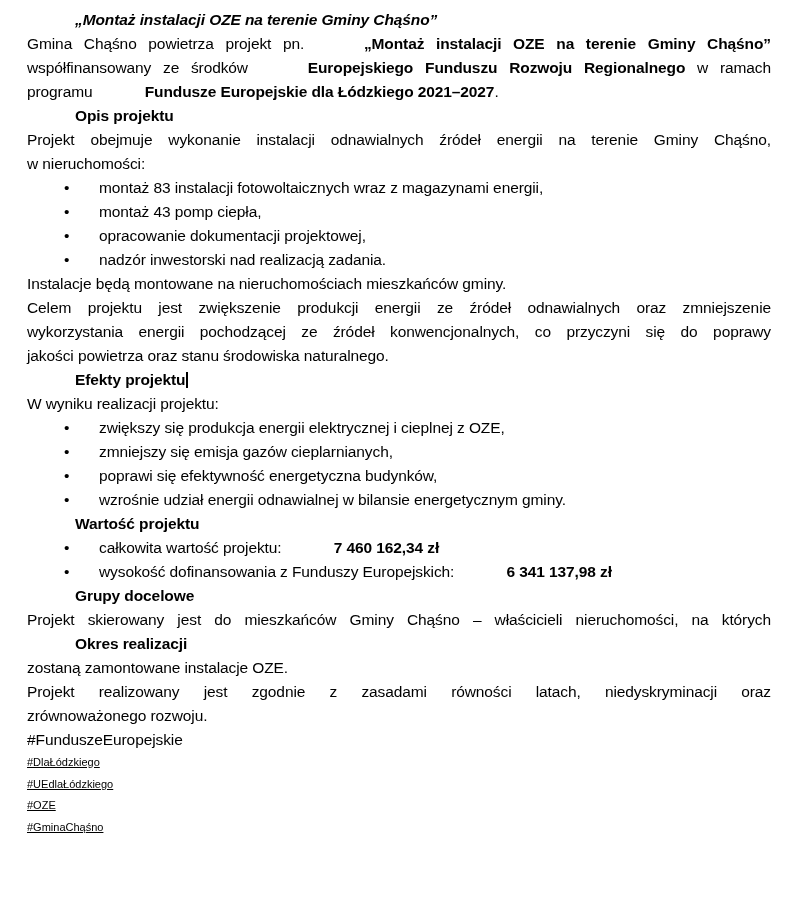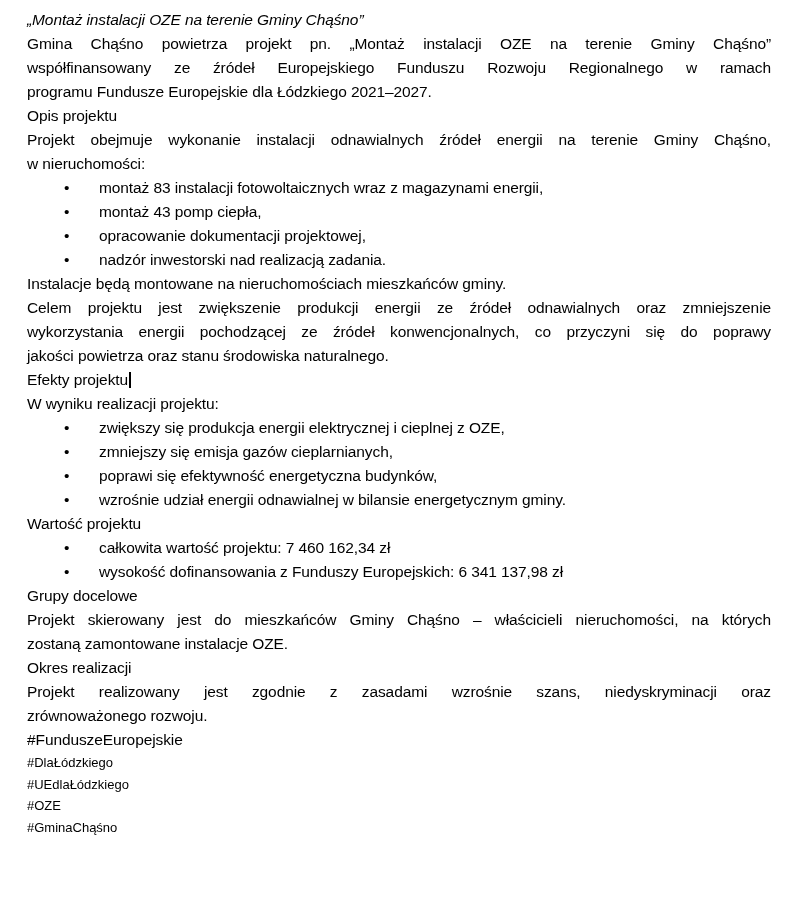--- a/index.html
+++ b/index.html
@@ -22,52 +22,53 @@
     line-height: 24px;
     letter-spacing: -0.1px;
     white-space: nowrap;
     position: relative;
   }
   .stretch {
     white-space: normal;
     text-align: justify;
     text-align-last: justify;
   }
-  .b { font-weight: normal; }
+  .b { font-weight: bold; margin-left: 48px; }
   .i { font-style: italic; }
   .heading { font-weight: bold; }
   .bullet-line { padding-left: 72px; }
   .bullet-marker {
     position: absolute;
     left: 37px;
     top: 0;
     font-size: 15.5px;
   }
   .hashtag { line-height: 24px; }
   .hashtag-small {
-    font-size: 13px;
+    font-size: 11px;
     line-height: 21.5px;
     letter-spacing: 0;
+    text-decoration: underline;
   }
   .caret {
     display: inline-block;
     width: 1.5px;
     height: 16px;
     background: #000;
     vertical-align: -3px;
     margin-left: 1px;
   }
 </style>
 </head>
 <body>
 
 <div id="doc">
     <div class="line"><span class="b i">„Montaż instalacji OZE na terenie Gminy Chąśno”</span></div>
     <div class="line stretch"><span class="">Gmina Chąśno powietrza projekt pn. </span><span class="b ">„Montaż instalacji OZE na terenie Gminy Chąśno”</span></div>
-    <div class="line stretch"><span class="">współfinansowany ze źródeł </span><span class="b ">Europejskiego Funduszu Rozwoju Regionalnego</span><span class=""> w ramach</span></div>
+    <div class="line stretch"><span class="">współfinansowany ze środków </span><span class="b ">Europejskiego Funduszu Rozwoju Regionalnego</span><span class=""> w ramach</span></div>
     <div class="line"><span class="">programu </span><span class="b ">Fundusze Europejskie dla Łódzkiego 2021–2027</span><span class="">.</span></div>
     <div class="line heading"><span class="b ">Opis projektu</span></div>
     <div class="line stretch"><span class="">Projekt obejmuje wykonanie instalacji odnawialnych źródeł energii na terenie Gminy Chąśno,</span></div>
     <div class="line"><span class="">w nieruchomości:</span></div>
     <div class="line bullet-line"><span class="bullet-marker">•</span><span class="">montaż 83 instalacji fotowoltaicznych wraz z magazynami energii,</span></div>
     <div class="line bullet-line"><span class="bullet-marker">•</span><span class="">montaż 43 pomp ciepła,</span></div>
     <div class="line bullet-line"><span class="bullet-marker">•</span><span class="">opracowanie dokumentacji projektowej,</span></div>
     <div class="line bullet-line"><span class="bullet-marker">•</span><span class="">nadzór inwestorski nad realizacją zadania.</span></div>
     <div class="line"><span class="">Instalacje będą montowane na nieruchomościach mieszkańców gminy.</span></div>
     <div class="line stretch"><span class="">Celem projektu jest zwiększenie produkcji energii ze źródeł odnawialnych oraz zmniejszenie</span></div>
@@ -77,22 +78,22 @@
     <div class="line"><span class="">W wyniku realizacji projektu:</span></div>
     <div class="line bullet-line"><span class="bullet-marker">•</span><span class="">zwiększy się produkcja energii elektrycznej i cieplnej z OZE,</span></div>
     <div class="line bullet-line"><span class="bullet-marker">•</span><span class="">zmniejszy się emisja gazów cieplarnianych,</span></div>
     <div class="line bullet-line"><span class="bullet-marker">•</span><span class="">poprawi się efektywność energetyczna budynków,</span></div>
     <div class="line bullet-line"><span class="bullet-marker">•</span><span class="">wzrośnie udział energii odnawialnej w bilansie energetycznym gminy.</span></div>
     <div class="line heading"><span class="b ">Wartość projektu</span></div>
     <div class="line bullet-line"><span class="bullet-marker">•</span><span class="">całkowita wartość projektu: </span><span class="b ">7 460 162,34 zł</span></div>
     <div class="line bullet-line"><span class="bullet-marker">•</span><span class="">wysokość dofinansowania z Funduszy Europejskich: </span><span class="b ">6 341 137,98 zł</span></div>
     <div class="line heading"><span class="b ">Grupy docelowe</span></div>
     <div class="line stretch"><span class="">Projekt skierowany jest do mieszkańców Gminy Chąśno – właścicieli nieruchomości, na których</span></div>
+    <div class="line heading"><span class="b ">Okres realizacji</span></div>
     <div class="line"><span class="">zostaną zamontowane instalacje OZE.</span></div>
-    <div class="line heading"><span class="b ">Okres realizacji</span></div>
-    <div class="line stretch"><span class="">Projekt realizowany jest zgodnie z zasadami wzrośnie szans, niedyskryminacji oraz</span></div>
+    <div class="line stretch"><span class="">Projekt realizowany jest zgodnie z zasadami równości latach, niedyskryminacji oraz</span></div>
     <div class="line"><span class="">zrównoważonego rozwoju.</span></div>
     <div class="line hashtag"><span class="">#FunduszeEuropejskie</span></div>
     <div class="line hashtag-small"><span class="">#DlaŁódzkiego</span></div>
     <div class="line hashtag-small"><span class="">#UEdlaŁódzkiego</span></div>
     <div class="line hashtag-small"><span class="">#OZE</span></div>
     <div class="line hashtag-small"><span class="">#GminaChąśno</span></div>
   </div>
 
 </body></html>

